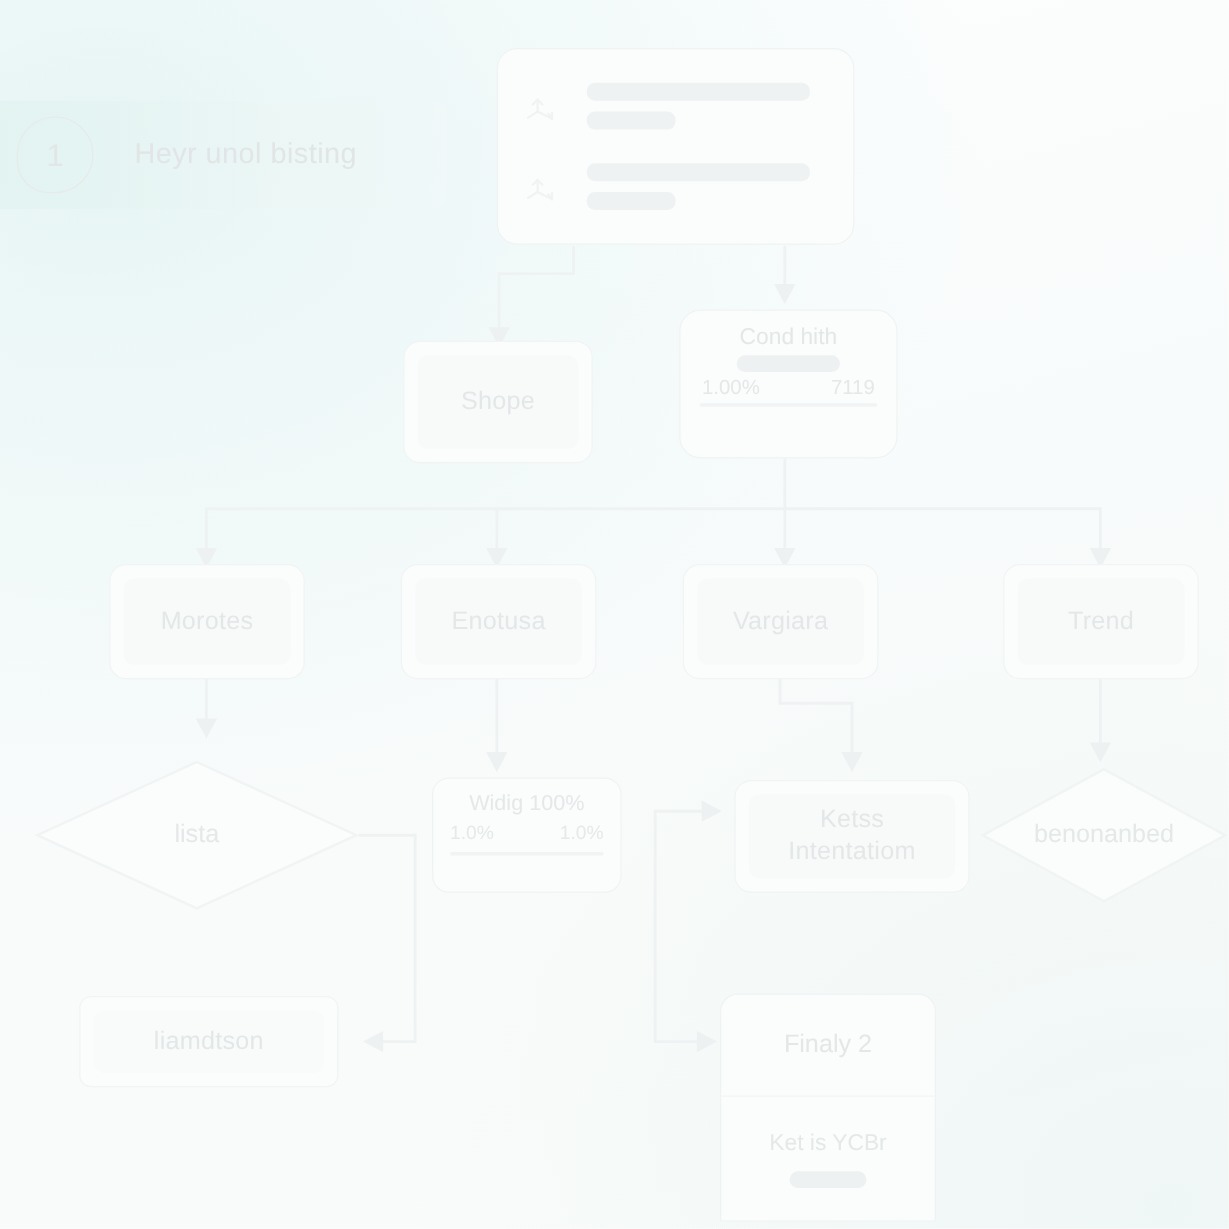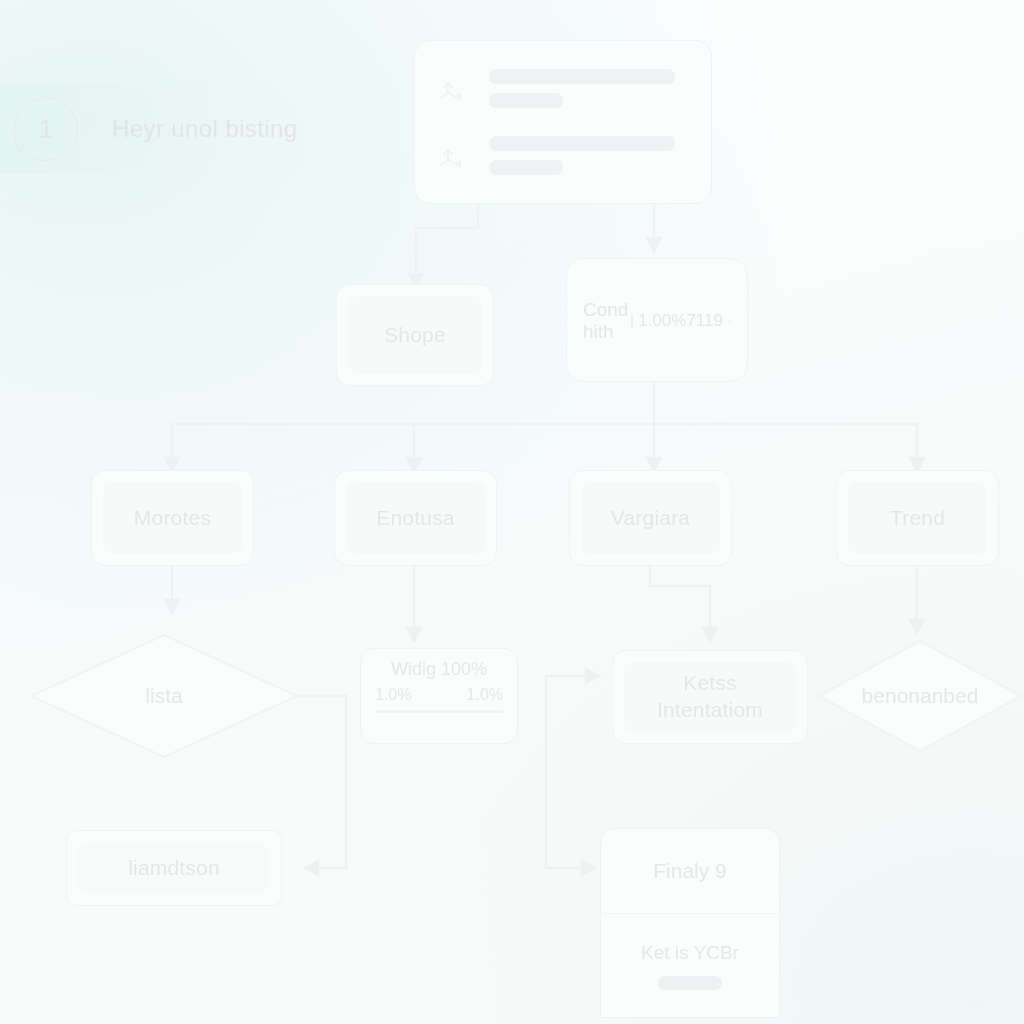--- a/index.html
+++ b/index.html
@@ -110,21 +110,21 @@
   
   .card-metric {
     position: absolute;
     left: 566px; top: 258px;
     width: 182px; height: 124px;
     background: #fbfcfc;
     border: 1px solid #f0f3f3;
     border-radius: 18px;
     box-sizing: border-box;
     padding: 12px 16px 10px;
-    display: flex; flex-direction: row; align-items: center;
+    display: flex; flex-direction: column; align-items: center;
     gap: 3px;
   }
   .card-metric .title { color: #e3e7e7; font-size: 19px; }
   .card-metric .skel { width: 86px; height: 14px; background: #eef1f1; border-radius: 7px; }
   .card-metric .vals {
     width: 100%;
     display: flex; justify-content: space-between;
     color: #e4e8e8; font-size: 17px;
     padding: 0 2px; box-sizing: border-box;
   }
@@ -333,20 +333,20 @@
     <span>benonanbed</span>
   </div>
 
   <div class="node" style="left:66px; top:830px; width:216px; height:76px; border-radius:10px;">
     <div class="inner" style="background:#f9fbfb;">
       <span>liamdtson</span>
     </div>
   </div>
 
   <div class="panel">
-    <div class="phead">Finaly 9</div>
+    <div class="phead">Finaly 2</div>
     <div class="pbody">
       <span>Ket is YCBr</span>
       <span class="skel"></span>
     </div>
   </div>
 
 </div>
 
 </body></html>

